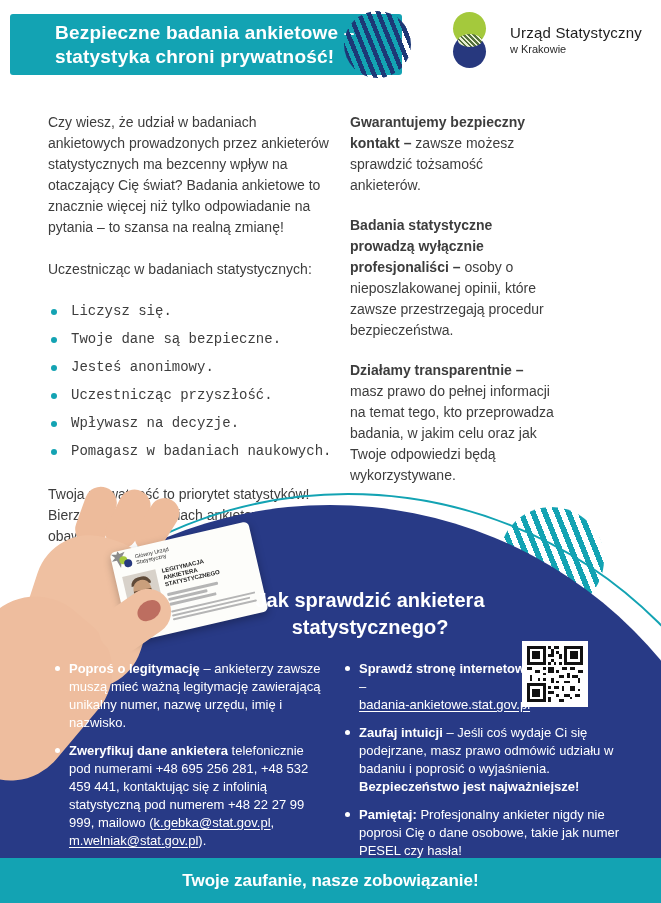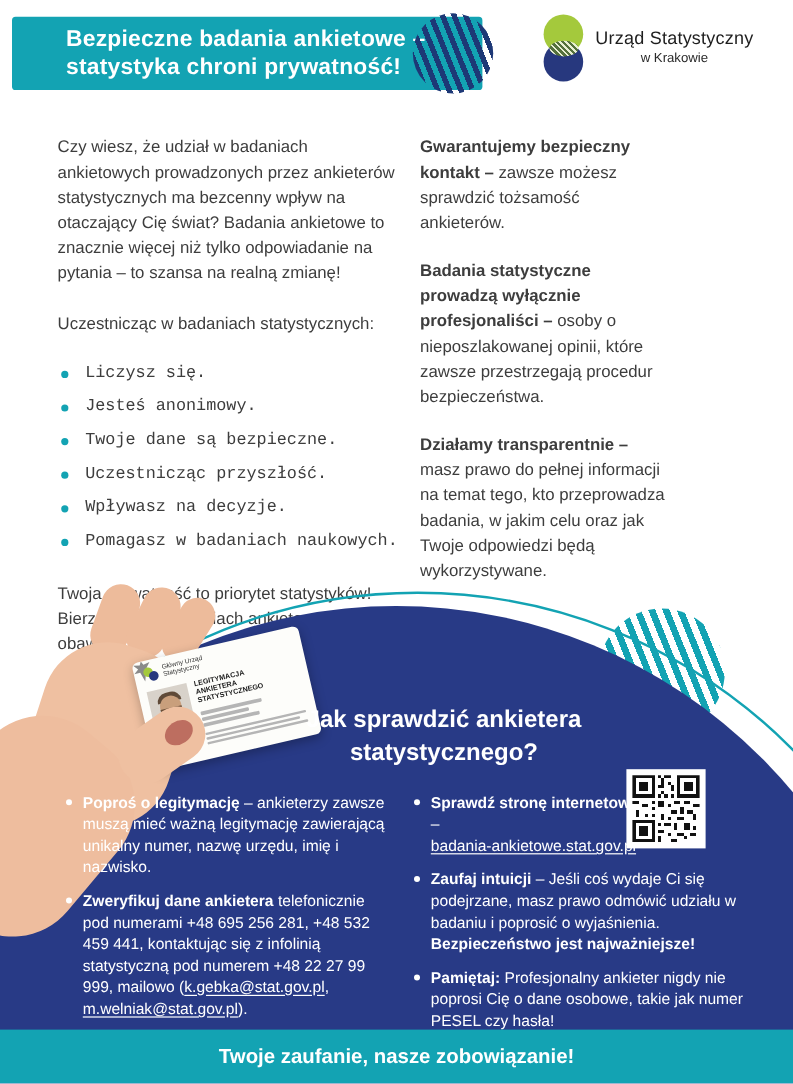--- a/index.html
+++ b/index.html
@@ -5,29 +5,29 @@
   html,body{margin:0;padding:0;background:#fff;}
   .page{position:relative;width:661px;height:903px;background:#ffffff;overflow:hidden;
         font-family:"Liberation Sans","DejaVu Sans",sans-serif;color:#3d3d3d;}
 
   
   .banner{position:absolute;left:10px;top:14px;width:392px;height:61px;background:#13a3b3;
           border-radius:3px;z-index:1;box-sizing:border-box;padding:7px 0 0 45px;}
   .banner .t{color:#fff;font-weight:bold;font-size:19px;line-height:24px;letter-spacing:.2px;}
   .stripe-circle{position:absolute;left:344px;top:11px;width:67px;height:67px;border-radius:50%;
           background:repeating-linear-gradient(68deg,#1d3876 0 4.5px,transparent 4.5px 9px);z-index:2;}
-  .logo{position:absolute;left:450px;top:12px;z-index:2;display:flex;gap:6px;}
+  .logo{position:absolute;left:450px;top:12px;z-index:2;display:flex;gap:20px;}
   .logo-mark{position:relative;width:40px;height:58px;}
   .logo-green{position:absolute;left:3px;top:0;width:33px;height:33px;border-radius:50%;background:#a4c93c;}
   .logo-navy{position:absolute;left:3px;top:23px;width:33px;height:33px;border-radius:50%;background:#27387e;}
   .logo-lens{position:absolute;left:8px;top:22px;width:24px;height:13px;border-radius:50%;
           background:repeating-linear-gradient(45deg,#e8efd2 0 1.5px,#55713c 1.5px 3.5px);}
   .logo-text{padding-top:12px;}
   .logo-name{font-size:15px;color:#1e1e1e;letter-spacing:.2px;}
-  .logo-city{font-size:11px;color:#2a2a2a;margin-top:2px;text-align:center;}
+  .logo-city{font-size:11px;color:#2a2a2a;margin-top:2px;}
 
   
   .main{position:absolute;left:0;top:106px;width:590px;box-sizing:border-box;
         padding:0 36px 0 48px;display:flex;gap:14px;font-size:14px;line-height:21px;z-index:3;}
   .col-l{width:288px;flex:none;}
   .col-r{flex:1;}
   .main p{margin:6px 0 21px 0;}
   .lead{font-weight:bold;}
   ul.benefits{list-style:none;margin:14px 0 22px 0;padding:0;}
   ul.benefits li{position:relative;padding-left:23px;margin-bottom:7px;font-family:Liberation Mono, monospace;}
@@ -115,22 +115,22 @@
       <div class="logo-city">w Krakowie</div>
     </div>
   </div>
 
   <div class="main">
     <div class="col-l">
       <p>Czy wiesz, że udział w badaniach ankietowych prowadzonych przez ankieterów statystycznych ma bezcenny wpływ na otaczający Cię świat? Badania ankietowe to znacznie więcej niż tylko odpowiadanie na pytania – to szansa na realną zmianę!</p>
       <p>Uczestnicząc w badaniach statystycznych:</p>
       <ul class="benefits">
         <li>Liczysz się.</li>
+        <li>Twoje dane są bezpieczne.</li>
         <li>Jesteś anonimowy.</li>
-        <li>Twoje dane są bezpieczne.</li>
         <li>Uczestnicząc przyszłość.</li>
         <li>Wpływasz na decyzje.</li>
         <li>Pomagasz w badaniach naukowych.</li>
       </ul>
       <p>Twoja prywatność to priorytet statystyków! Bierz udział w badaniach ankietowych bez obaw!</p>
     </div>
     <div class="col-r">
       <p><span class="lead">Gwarantujemy bezpieczny kontakt – </span><span>zawsze możesz sprawdzić tożsamość ankieterów.</span></p>
       <p><span class="lead">Badania statystyczne prowadzą wyłącznie profesjonaliści – </span><span>osoby o nieposzlakowanej opinii, które zawsze przestrzegają procedur bezpieczeństwa.</span></p>
       <p><span class="lead">Działamy transparentnie – </span><span>masz prawo do pełnej informacji na temat tego, kto przeprowadza badania, w jakim celu oraz jak Twoje odpowiedzi będą wykorzystywane.</span></p>

